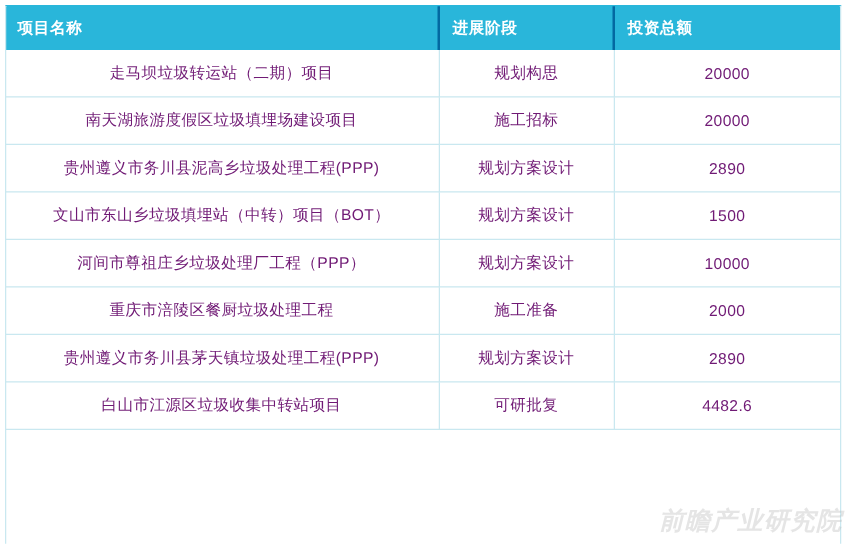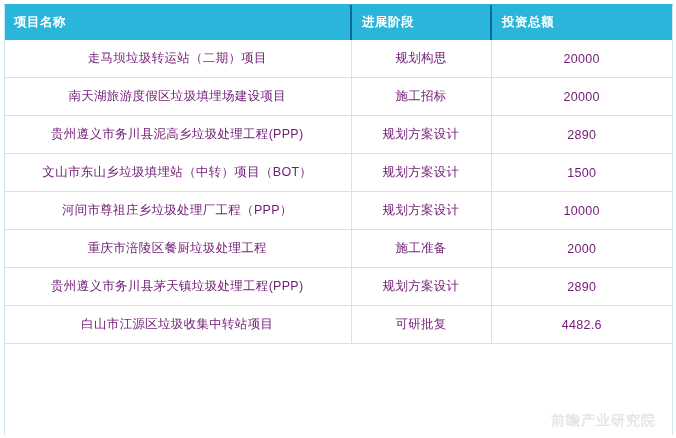--- a/index.html
+++ b/index.html
@@ -67,27 +67,28 @@
     top: 4px;
     width: 667px;
     height: 430px;
     border-left: 1px solid #c9e8f0;
     border-right: 1px solid #c9e8f0;
     border-top: 1px solid #29b6da;
     pointer-events: none;
   }
   .watermark {
     position: absolute;
-    right: 20px;
+    right: 2px;
     bottom: 8px;
-    font-size: 14px;
+    font-size: 20px;
     font-weight: bold;
     color: rgba(180, 180, 180, 0.35);
     letter-spacing: 1px;
     user-select: none;
+    font-style: italic;
   }
 </style>
 </head>
 <body>
 
 <div class="table-wrap">
   <table class="data-table">
     <colgroup>
       <col class="c1">
       <col class="c2">

